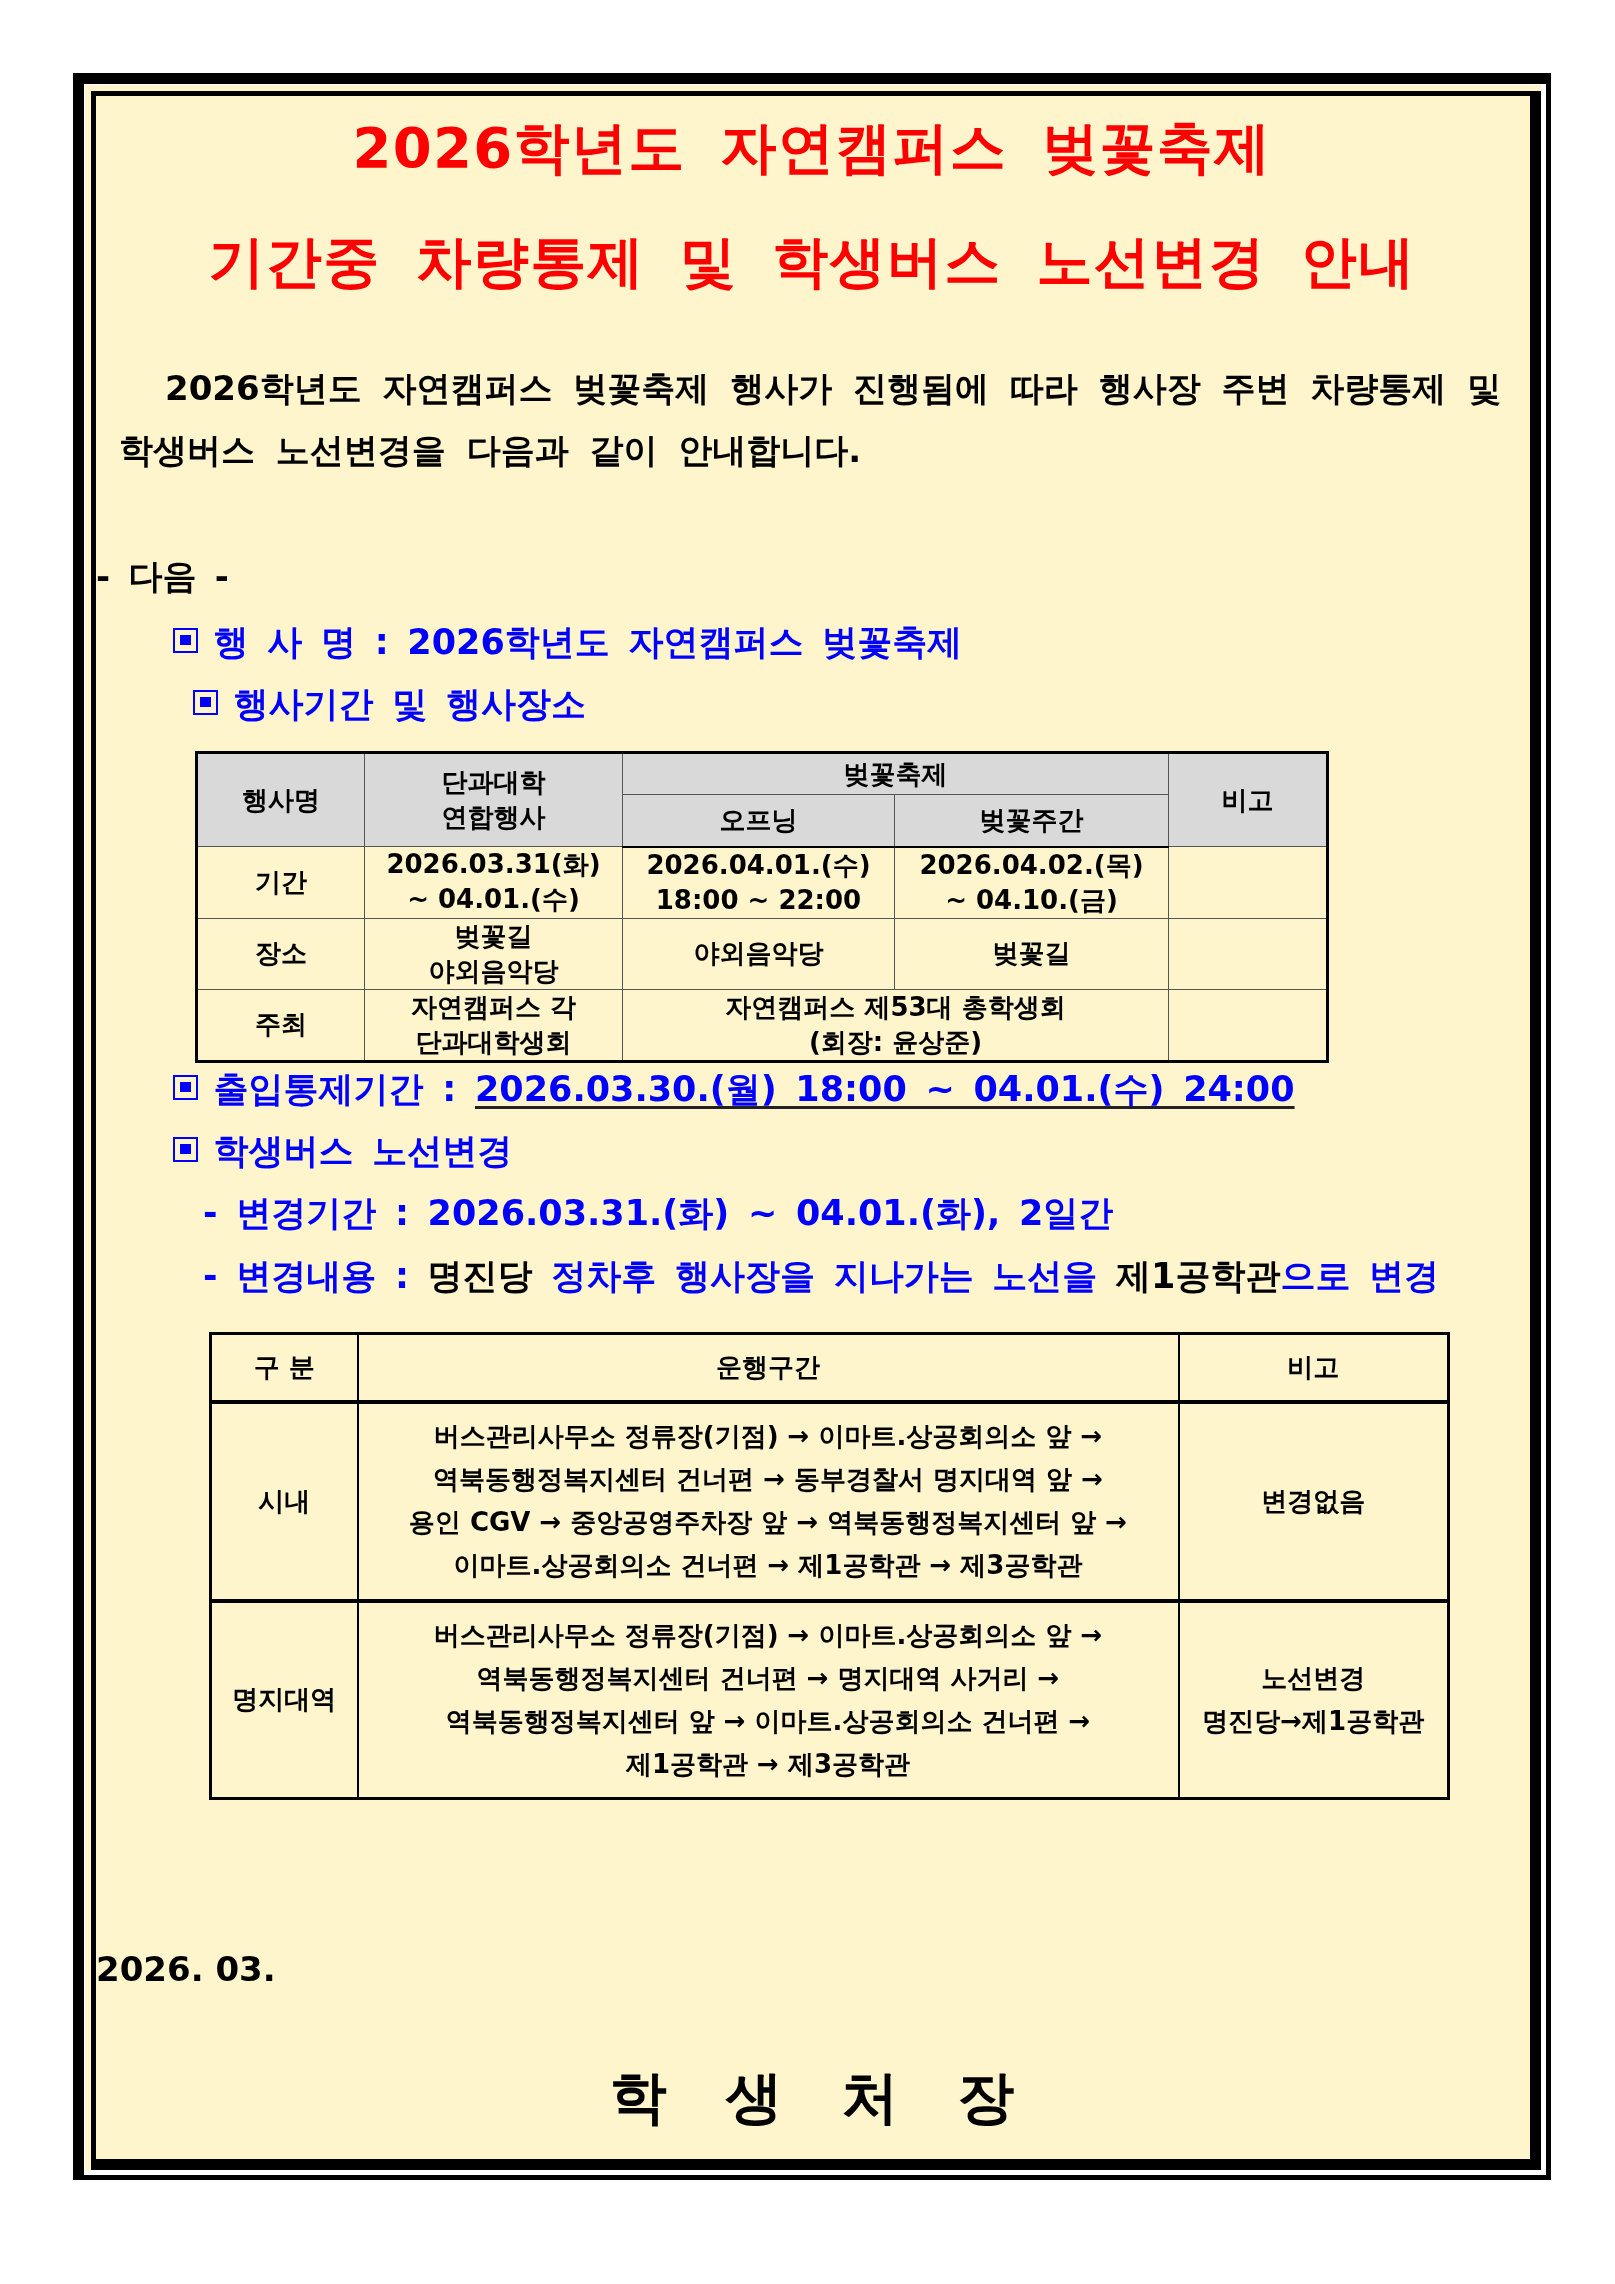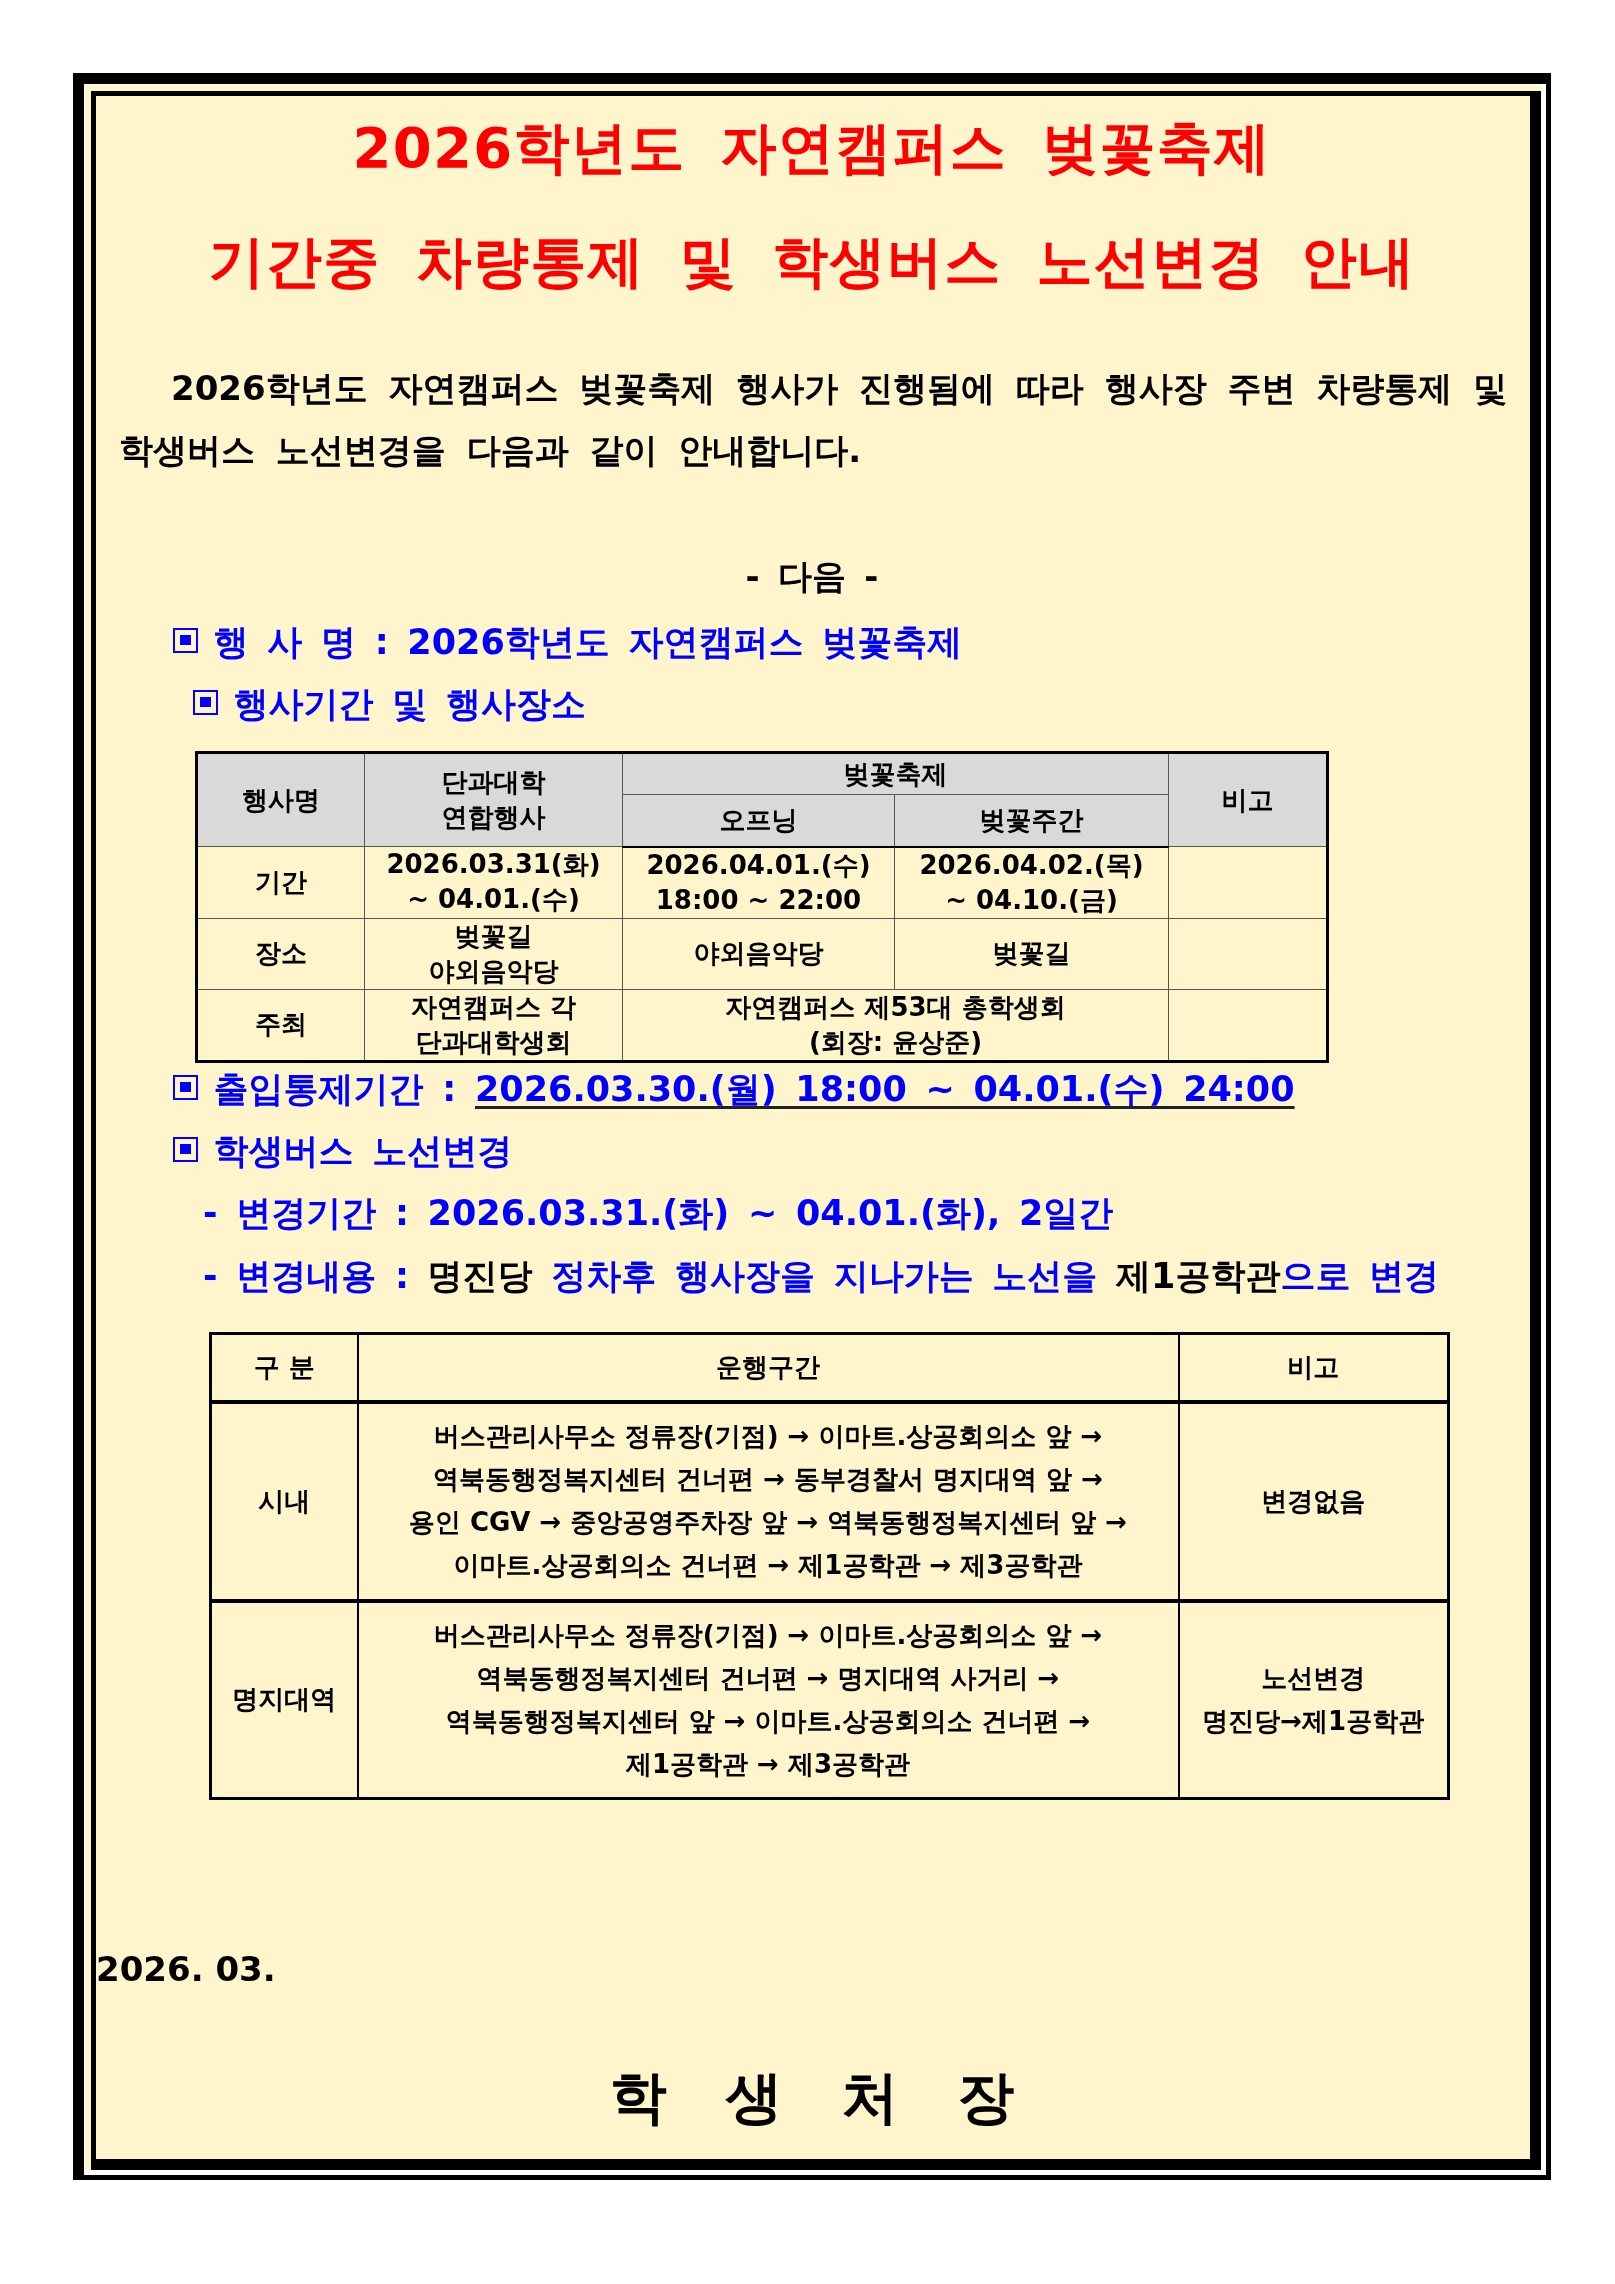--- a/index.html
+++ b/index.html
@@ -39,24 +39,24 @@
 </head>
 <body>
 
 <div class="frame-outer"></div>
 <div class="frame-outer-fill"></div>
 <div class="frame-inner"></div>
 
 <div class="abs title word-gap" style="top:111px;">2026학년도 자연캠퍼스 벚꽃축제</div>
 <div class="abs title word-gap" style="top:225px;">기간중 차량통제 및 학생버스 노선변경 안내</div>
 
-<div class="abs intro" style="left:171px; top:366px;">2026학년도 자연캠퍼스 벚꽃축제 행사가 진행됨에 따라 행사장 주변 차량통제 및</div>
+<div class="abs intro" style="left:165px; top:366px;">2026학년도 자연캠퍼스 벚꽃축제 행사가 진행됨에 따라 행사장 주변 차량통제 및</div>
 <div class="abs intro" style="left:119px; top:428px;">학생버스 노선변경을 다음과 같이 안내합니다.</div>
 
-<div class="abs" style="left:96px; width:1432px; text-align:center; top:554px; font-size:34px; font-weight:bold; word-spacing:6.5px;">- 다음 -</div>
+<div class="abs" style="left:96px; width:1432px; text-align:left; top:554px; font-size:34px; font-weight:bold; word-spacing:6.5px;">- 다음 -</div>
 
 <div class="abs sec" style="left:173px; top:619px;">
   <span class="bullet"></span><span>행 사 명 :</span>
   <span>2026학년도 자연캠퍼스 벚꽃축제</span>
 </div>
 
 <div class="abs sec" style="left:173px; top:681px;margin-left:20px;">
   <span class="bullet"></span><span>행사기간 및 행사장소</span>
 </div>
 

